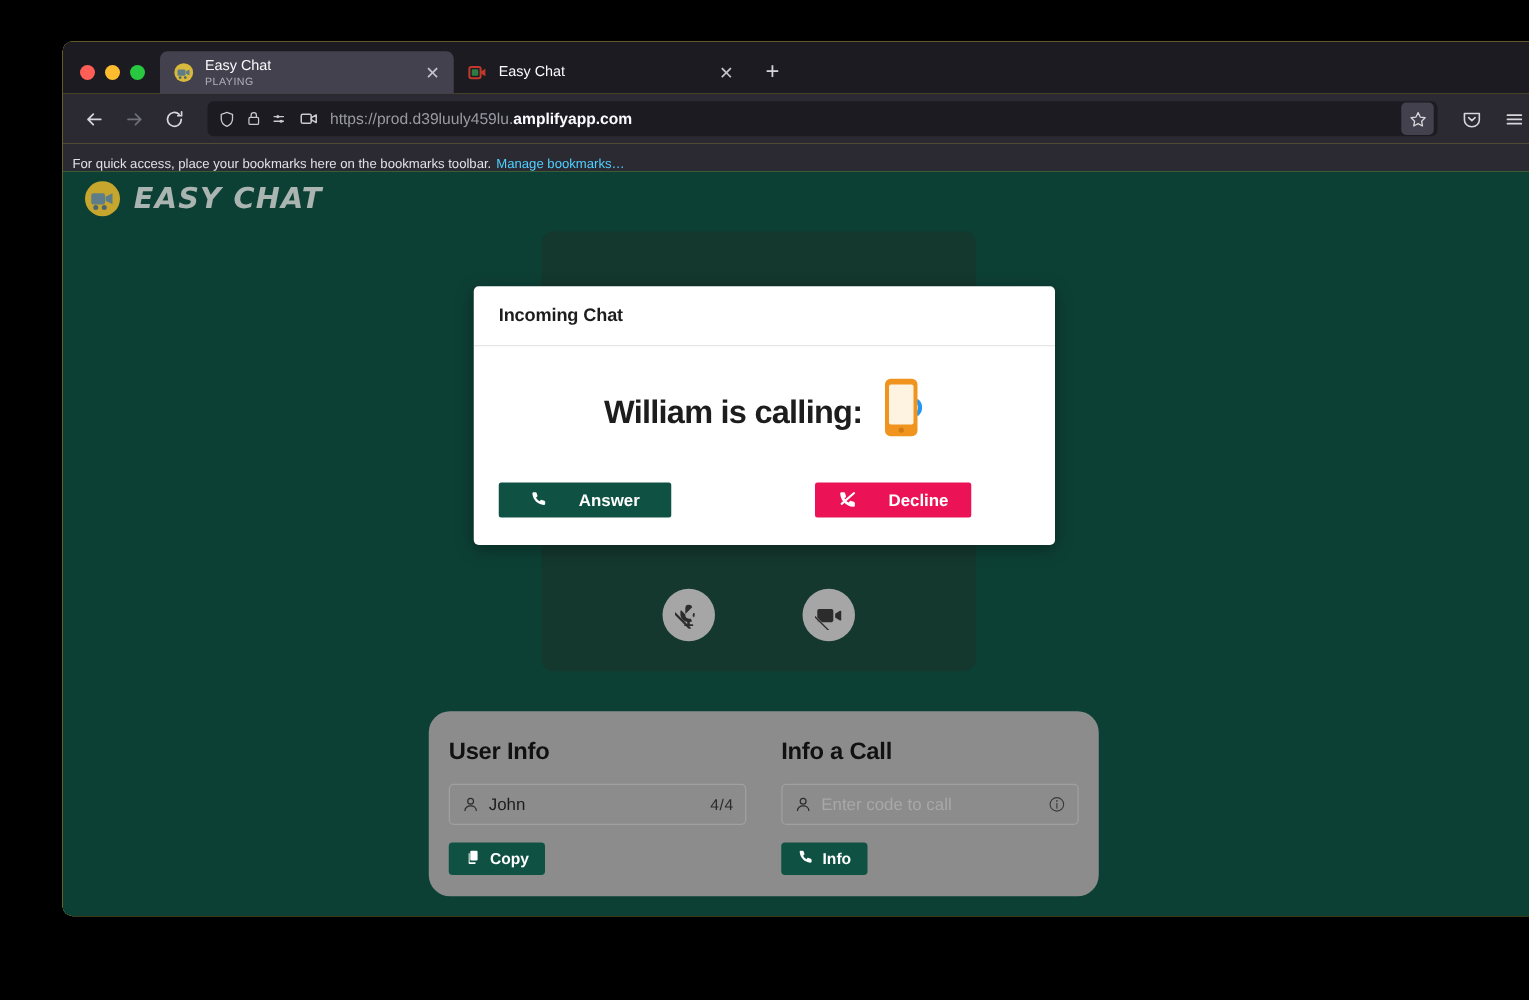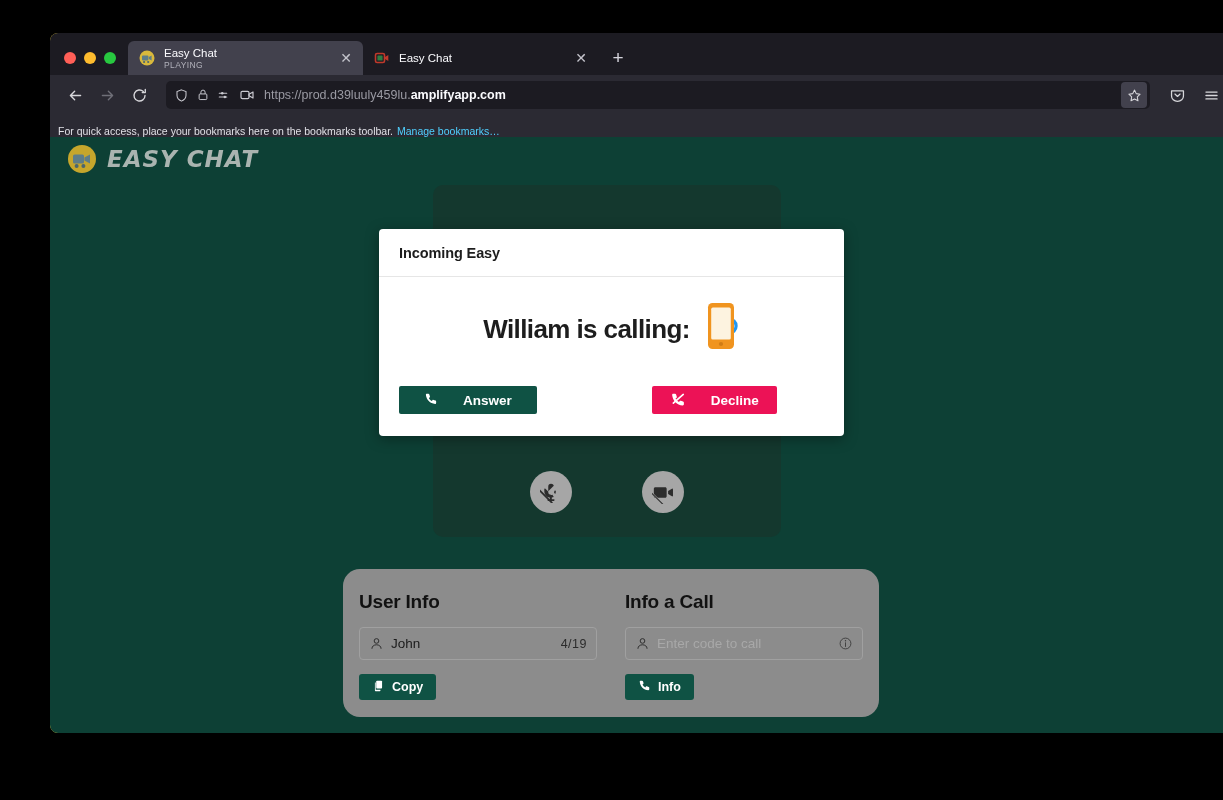--- a/index.html
+++ b/index.html
@@ -418,21 +418,21 @@
       <div class="panel-col">
         <div class="panel-heading">User Info</div>
         <div class="field">
           <span class="f-icon">
             <svg width="15" height="15" viewBox="0 0 20 20" fill="none" stroke="currentColor" stroke-width="1.3">
               <circle cx="10" cy="6.6" r="3.1"></circle>
               <path d="M3.9 17c0-3.3 2.7-5.3 6.1-5.3s6.1 2 6.1 5.3"></path>
             </svg>
           </span>
           <span class="f-value">John</span>
-          <span class="f-counter">4/19</span>
+          <span class="f-counter">4/4</span>
         </div>
         <div class="panel-btn">
           <span>
             <svg width="13" height="13" viewBox="0 0 20 20" fill="currentColor">
               <rect x="6.5" y="2.5" width="9" height="12" rx="1.4"></rect>
               <path d="M4.5 5.5h1.2v11H13v1.3a1 1 0 0 1-1 1H5.5a1 1 0 0 1-1-1z"></path>
             </svg>
           </span>
           <span>Copy</span>
         </div>
@@ -463,21 +463,21 @@
             </svg>
           </span>
           <span>Info</span>
         </div>
       </div>
     </div>
 
     <div id="modal-overlay">
       <div id="incoming-call-modal">
         <div id="modal-header">
-          <div id="modal-title">Incoming Easy</div>
+          <div id="modal-title">Incoming Chat</div>
         </div>
         <div id="modal-body">
           <div id="caller-line">
             <span>William is calling:</span>
             <span id="phone-emoji">
               <svg width="36" height="50" viewBox="0 0 36 50">
                 <path d="M30 20 a7 7 0 0 1 0 10" fill="none" stroke="#2196f3" stroke-width="3.2" stroke-linecap="round"></path>
                 <rect x="4" y="2" width="26" height="46" rx="4.5" fill="#f0941f"></rect>
                 <rect x="7.2" y="6.6" width="19.6" height="32" rx="1.6" fill="#fdf3e0"></rect>
                 <circle cx="17" cy="43" r="2.1" fill="#d07c15"></circle>

